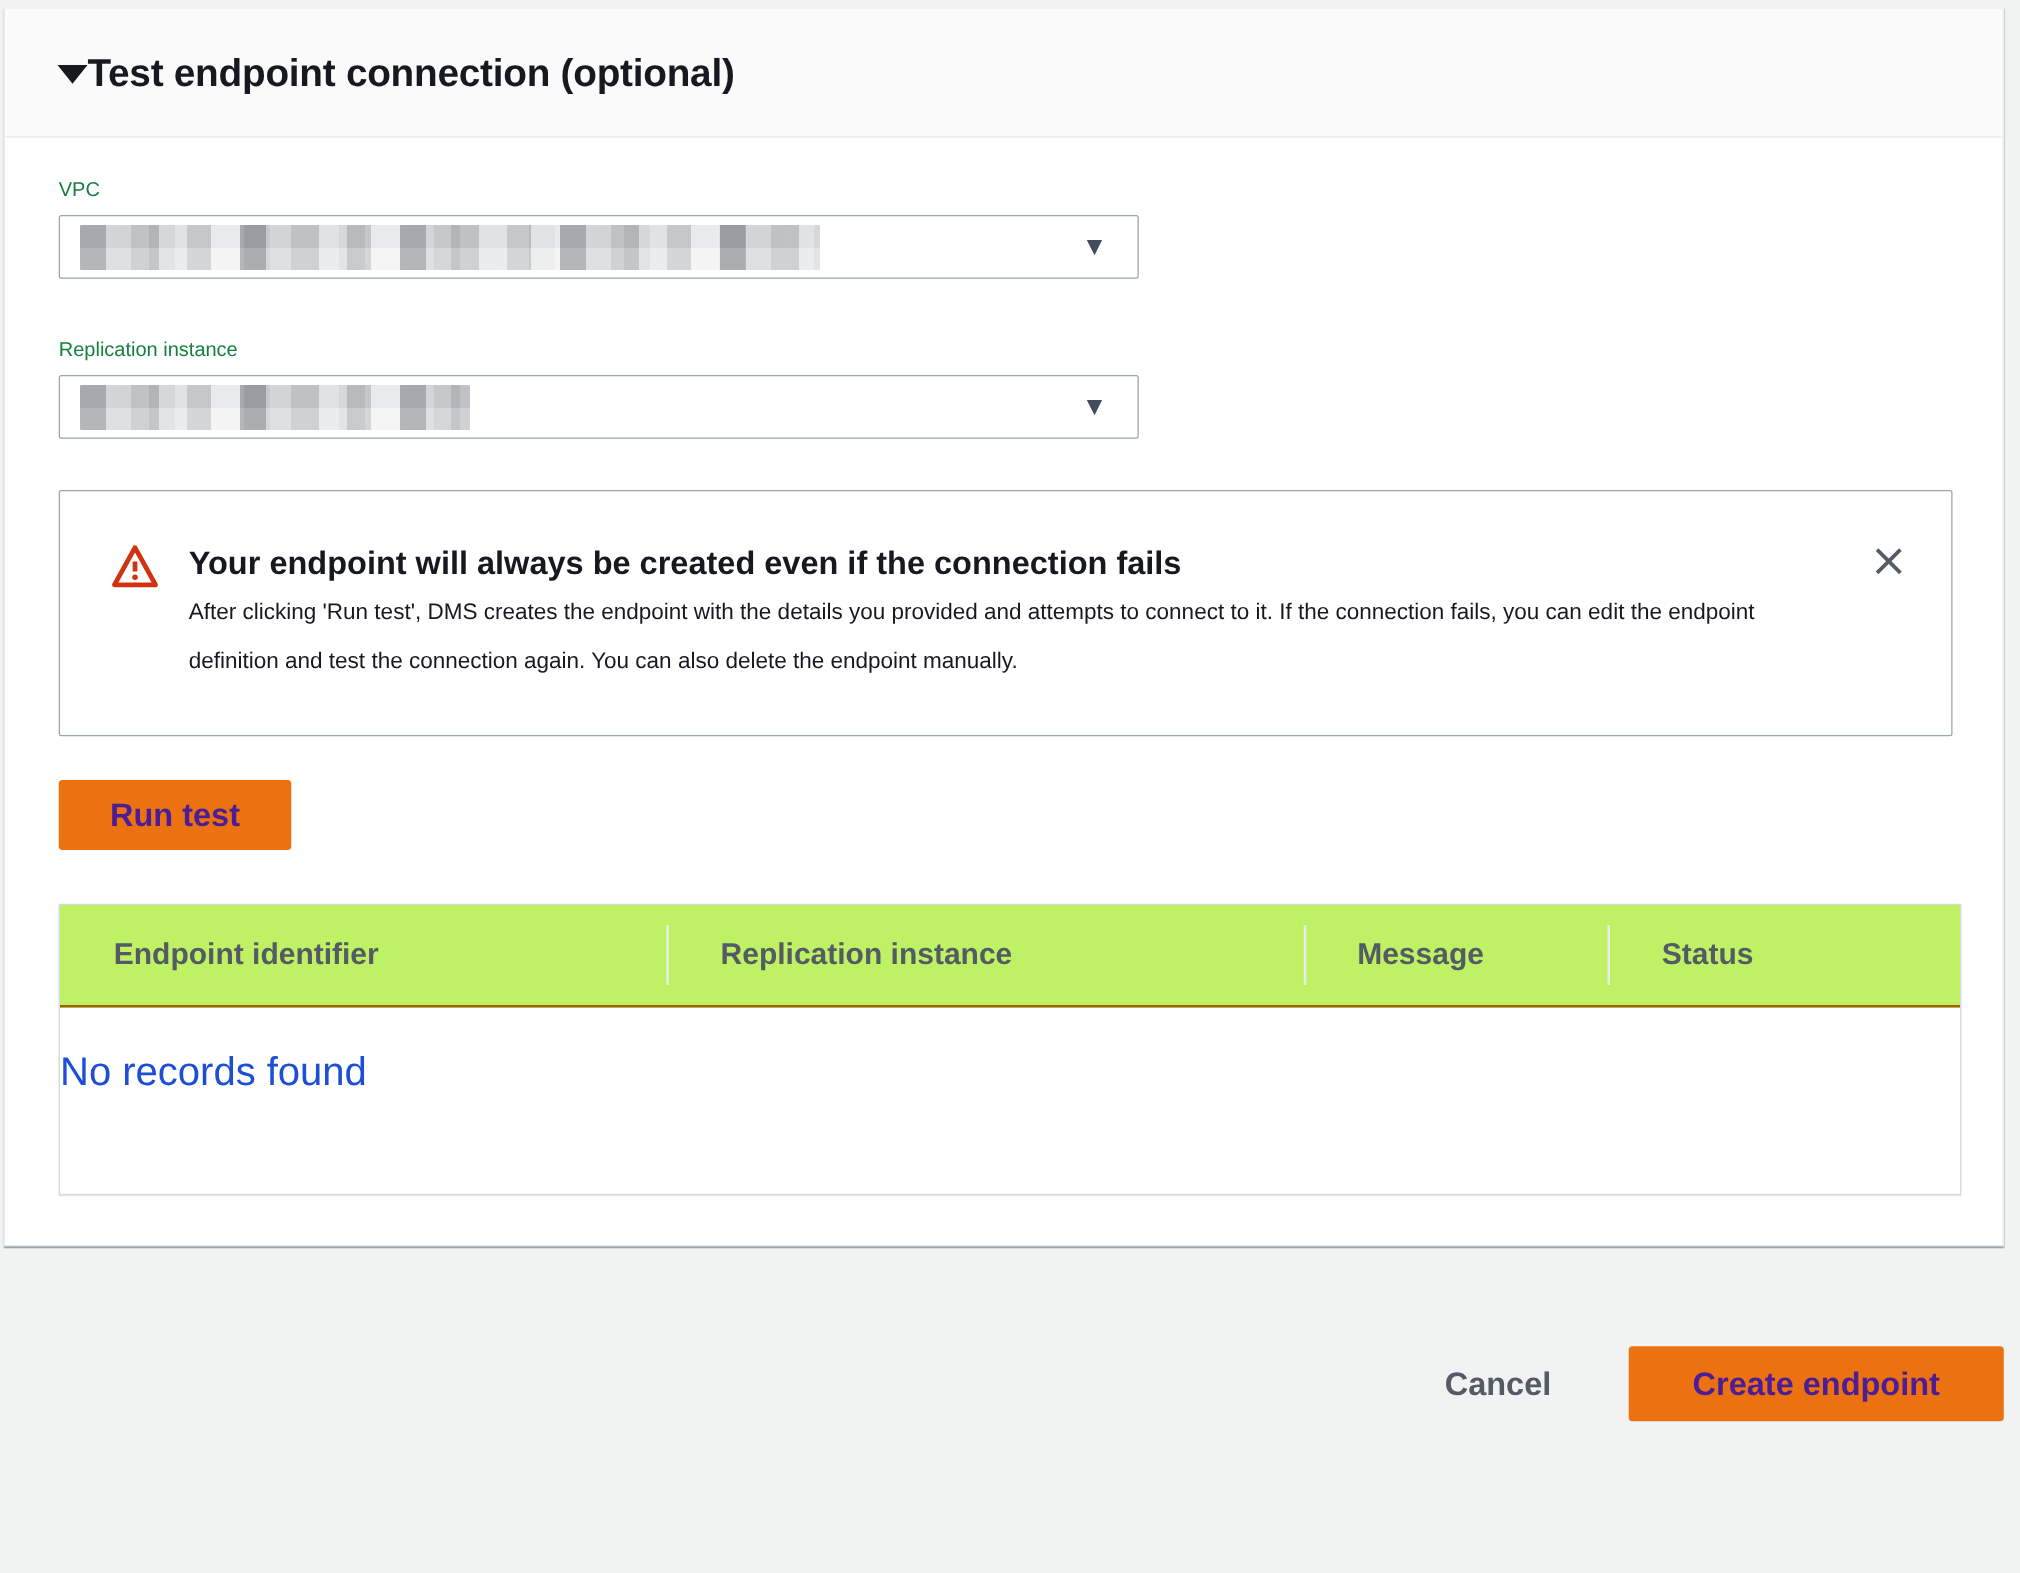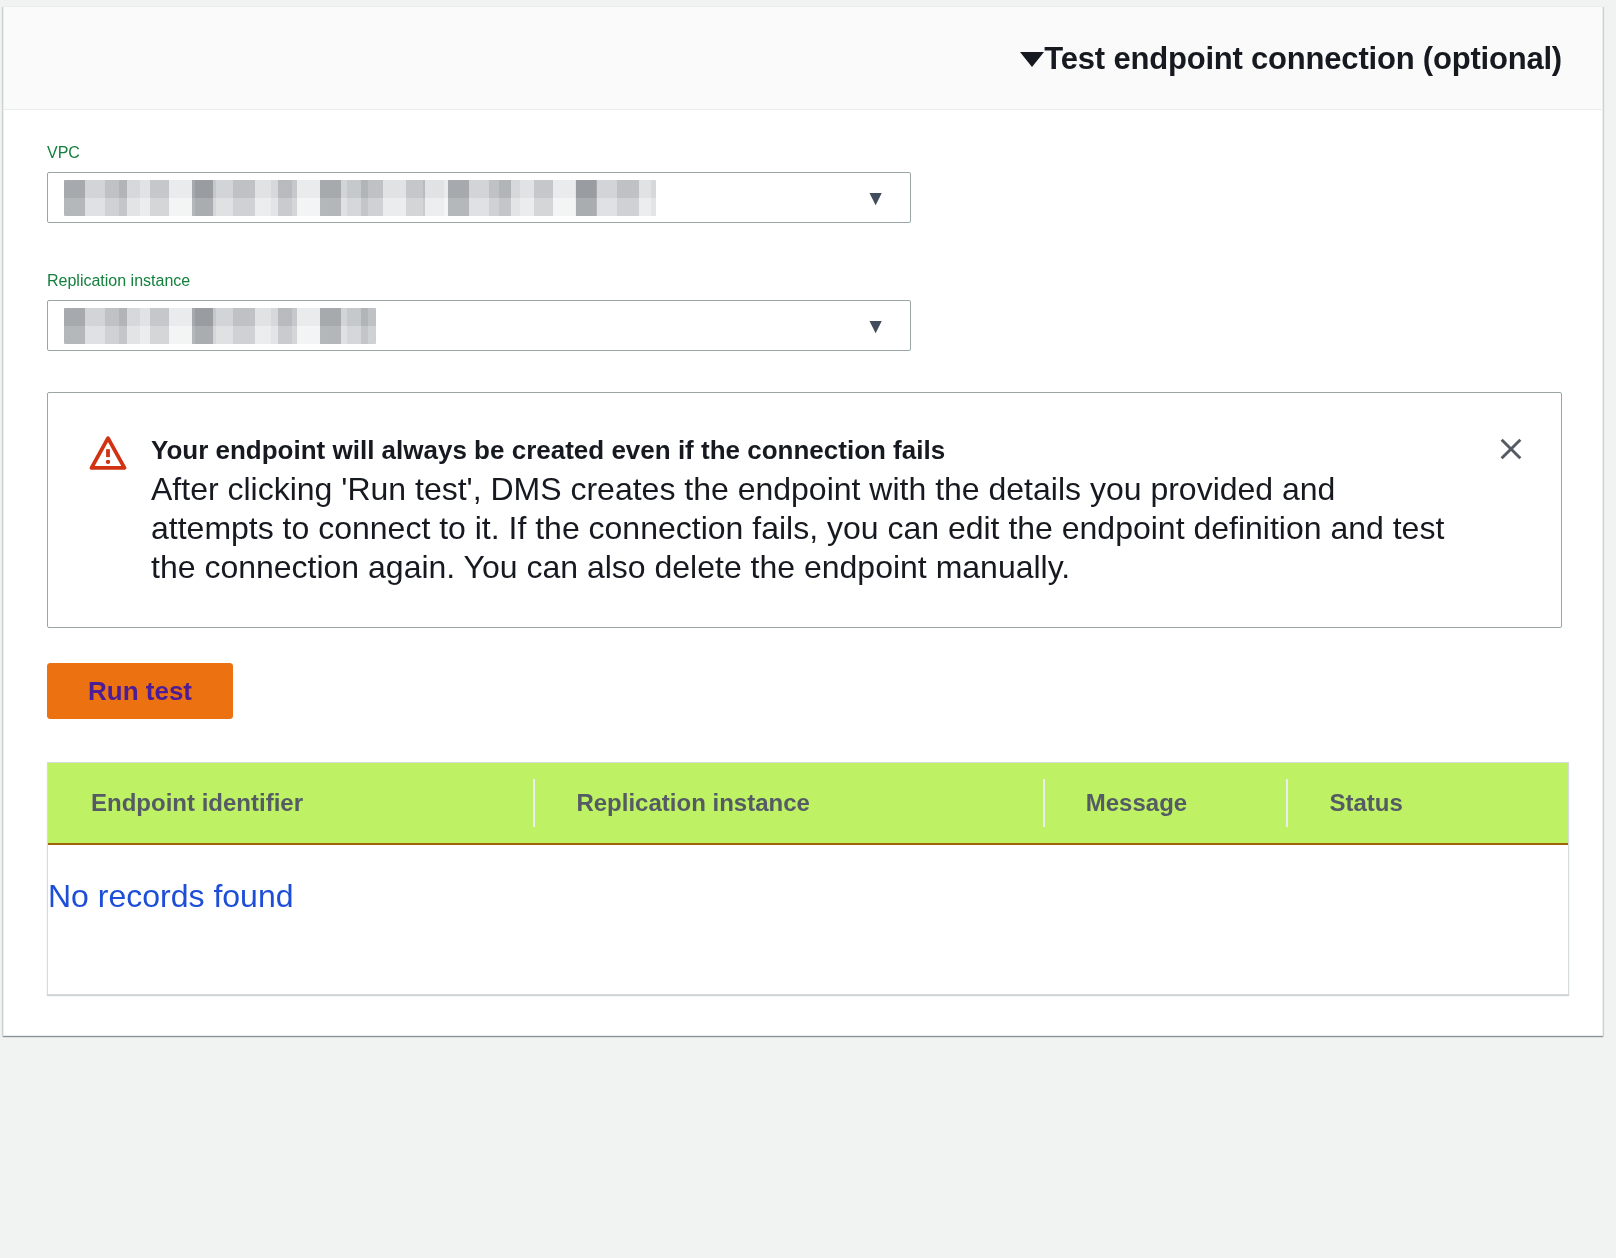--- a/index.html
+++ b/index.html
@@ -18,21 +18,20 @@
     border: 1px solid #eaeded;
     box-shadow: 0 1px 1px 0 rgba(0,28,36,.3), 1px 1px 1px 0 rgba(0,28,36,.1), -1px 1px 1px 0 rgba(0,28,36,.1);
   }
   .panel-header {
     background: #fafafa;
     border-bottom: 1px solid #eaeded;
     padding: 34px 40px 32px 42px;
     display: flex;
     align-items: center;
     cursor: pointer;
-    justify-content: flex-end;
   }
   .caret-down {
     width: 0; height: 0;
     border-left: 12px solid transparent;
     border-right: 12px solid transparent;
     border-top: 15px solid #16191f;
     flex: 0 0 auto;
   }
   .panel-title {
     font-size: 31px;
@@ -109,21 +108,21 @@
   }
   .warning-icon { flex: 0 0 auto; width: 38px; height: 38px; margin-top: 3px; }
   .warning-content { margin-left: 24px; margin-right: 20px; max-width: 1300px; }
   .warning-title {
     font-size: 26px;
     font-weight: 700;
     color: #16191f;
     line-height: 39px;
   }
   .warning-body {
-    font-size: 32px;
+    font-size: 18px;
     color: #16191f;
     line-height: 39px;
   }
   .warning-close {
     margin-left: auto;
     background: none;
     border: none;
     cursor: pointer;
     padding: 4px;
     margin-top: -2px;
@@ -262,14 +261,18 @@
           <div class="th">Status</div>
         </div>
         <div class="tbody">
           <div class="empty-row">No records found</div>
         </div>
       </div>
 
     </div>
   </section>
 
+  <footer class="page-footer">
+    <button class="btn-link">Cancel</button>
+    <button class="btn-primary create-btn">Create endpoint</button>
+  </footer>
 
 </div>
 
 </body></html>

